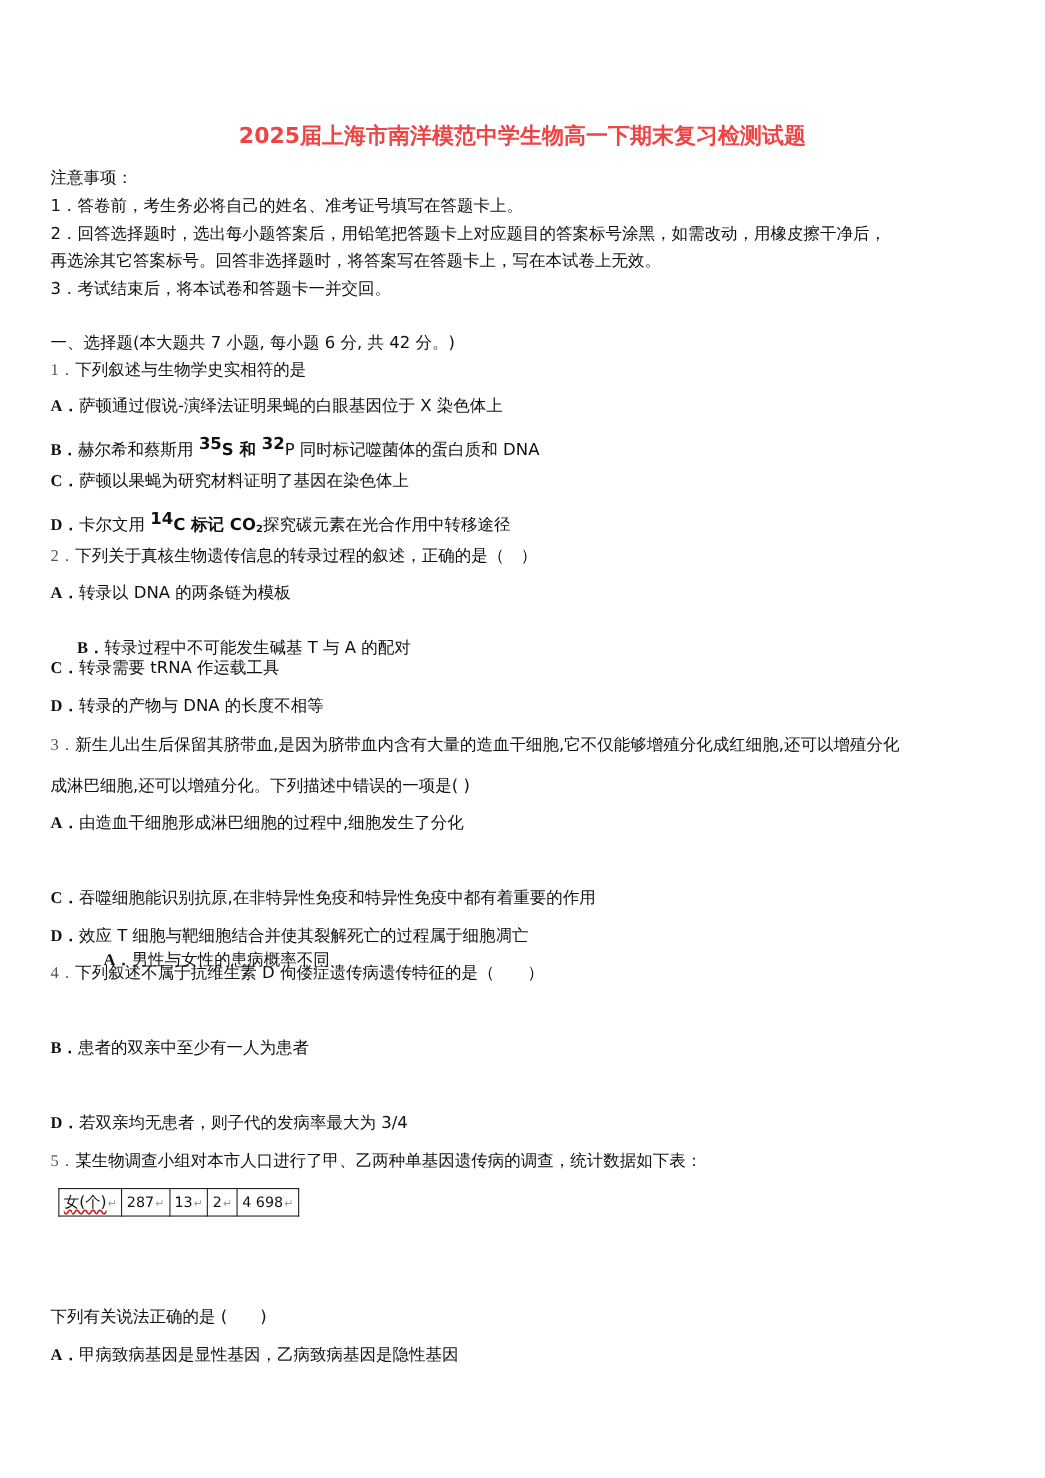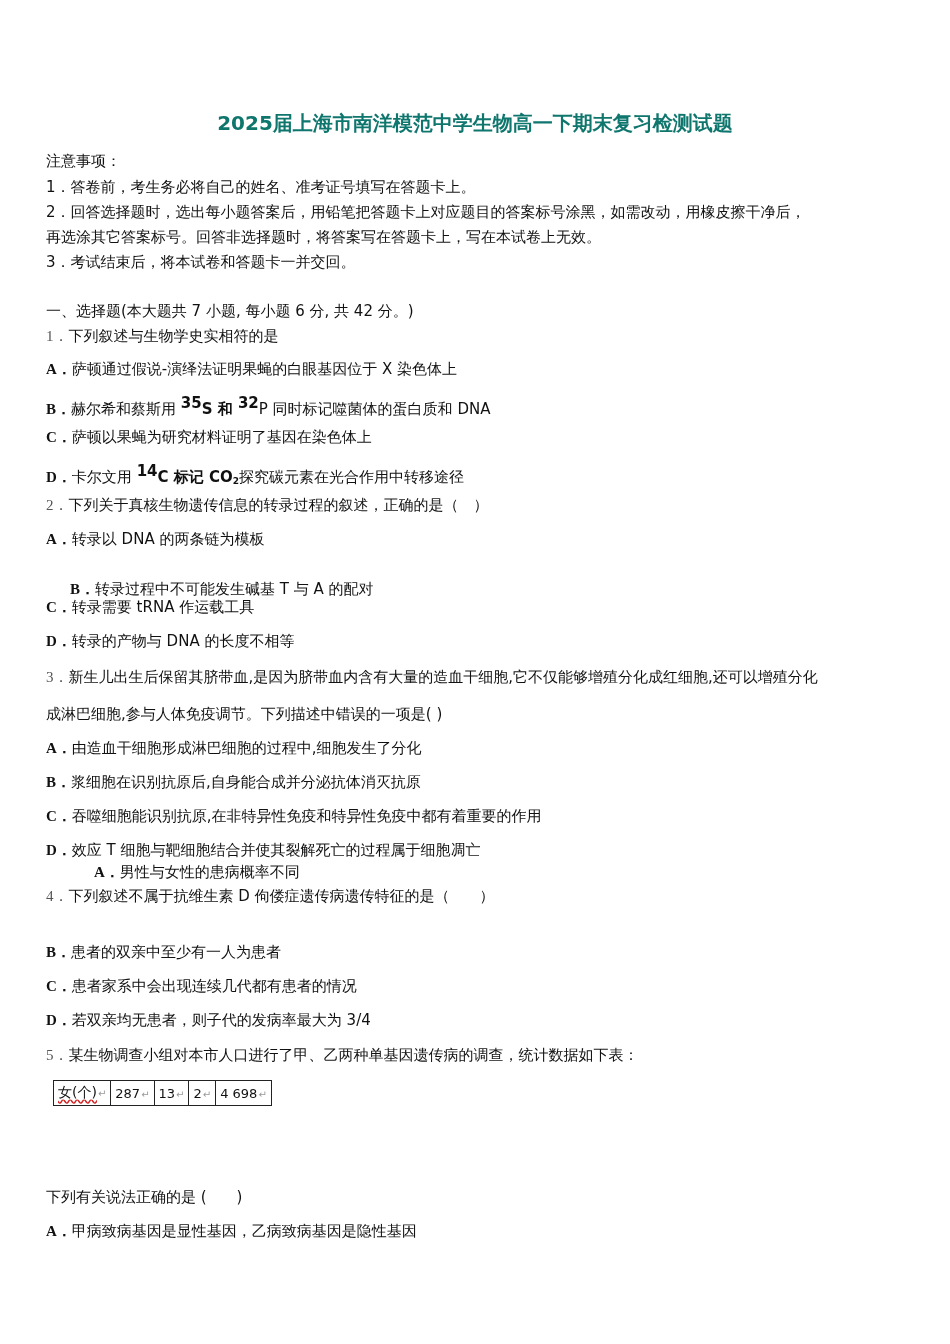--- a/index.html
+++ b/index.html
@@ -1,20 +1,20 @@
 <!DOCTYPE html>
 <html><head>
 <meta charset="utf-8">
 <style>
   html, body { margin: 0; padding: 0; background: #ffffff; }
   body { width: 950px; height: 1344px; position: relative; overflow: hidden; color: #111; }
   .page { position: absolute; left: 0; top: 0; width: 950px; height: 1344px; }
   .title {
     position: absolute; left: 0; top: 110px; width: 950px; text-align: center;
-    font-family: "DejaVu Sans", sans-serif; font-weight: bold; font-size: 20px; color: #0f766e;
+    font-family: "DejaVu Sans", sans-serif; font-weight: bold; font-size: 20px; color: #ef4444;
     letter-spacing: 0px;
   }
   .line {
     position: absolute; left: 46px; white-space: nowrap;
     font-family: "DejaVu Sans", sans-serif; font-size: 15px; color: #111;
   }
   .q-num { color: #555; font-family: "Liberation Serif", serif; }
   .opt-letter { font-weight: bold; font-family: "Liberation Serif", serif; }
   .bold-latin { font-weight: bold; }
   sup { font-size: 15px; vertical-align: 6px; }
@@ -75,45 +75,39 @@
   <div class="line" style="top:598px;">
     <span class="opt-letter">C．</span><span>转录需要 tRNA 作运载工具</span>
   </div>
   <div class="line" style="top:632px;">
     <span class="opt-letter">D．</span><span>转录的产物与 DNA 的长度不相等</span>
   </div>
 
   <div class="line" style="top:668px;">
     <span class="q-num">3．</span><span>新生儿出生后保留其脐带血,是因为脐带血内含有大量的造血干细胞,它不仅能够增殖分化成红细胞,还可以增殖分化</span>
   </div>
-  <div class="line" style="top:705px;">成淋巴细胞,参与人体免疫调节。下列描述中错误的一项是(   )</div>
+  <div class="line" style="top:705px;">成淋巴细胞,还可以增殖分化。下列描述中错误的一项是(   )</div>
   <div class="line" style="top:739px;">
     <span class="opt-letter">A．</span><span>由造血干细胞形成淋巴细胞的过程中,细胞发生了分化</span>
-  </div>
-  <div class="line" style="top:773px;">
-    <span class="opt-letter">B．</span><span>浆细胞在识别抗原后,自身能合成并分泌抗体消灭抗原</span>
   </div>
   <div class="line" style="top:807px;">
     <span class="opt-letter">C．</span><span>吞噬细胞能识别抗原,在非特异性免疫和特异性免疫中都有着重要的作用</span>
   </div>
   <div class="line" style="top:841px;">
     <span class="opt-letter">D．</span><span>效应 T 细胞与靶细胞结合并使其裂解死亡的过程属于细胞凋亡</span>
   </div>
 
-  <div class="line" style="top:875px;margin-top:12px;">
+  <div class="line" style="top:875px;">
     <span class="q-num">4．</span><span>下列叙述不属于抗维生素 D 佝偻症遗传病遗传特征的是（　　）</span>
   </div>
   <div class="line" style="top:863px;margin-left:48px;">
     <span class="opt-letter">A．</span><span>男性与女性的患病概率不同</span>
   </div>
   <div class="line" style="top:943px;">
     <span class="opt-letter">B．</span><span>患者的双亲中至少有一人为患者</span>
-  </div>
-  <div class="line" style="top:977px;">
-    <span class="opt-letter">C．</span><span>患者家系中会出现连续几代都有患者的情况</span>
   </div>
   <div class="line" style="top:1011px;">
     <span class="opt-letter">D．</span><span>若双亲均无患者，则子代的发病率最大为 3/4</span>
   </div>
 
   <div class="line" style="top:1046px;">
     <span class="q-num">5．</span><span>某生物调查小组对本市人口进行了甲、乙两种单基因遗传病的调查，统计数据如下表：</span>
   </div>
 
   <table class="data">

